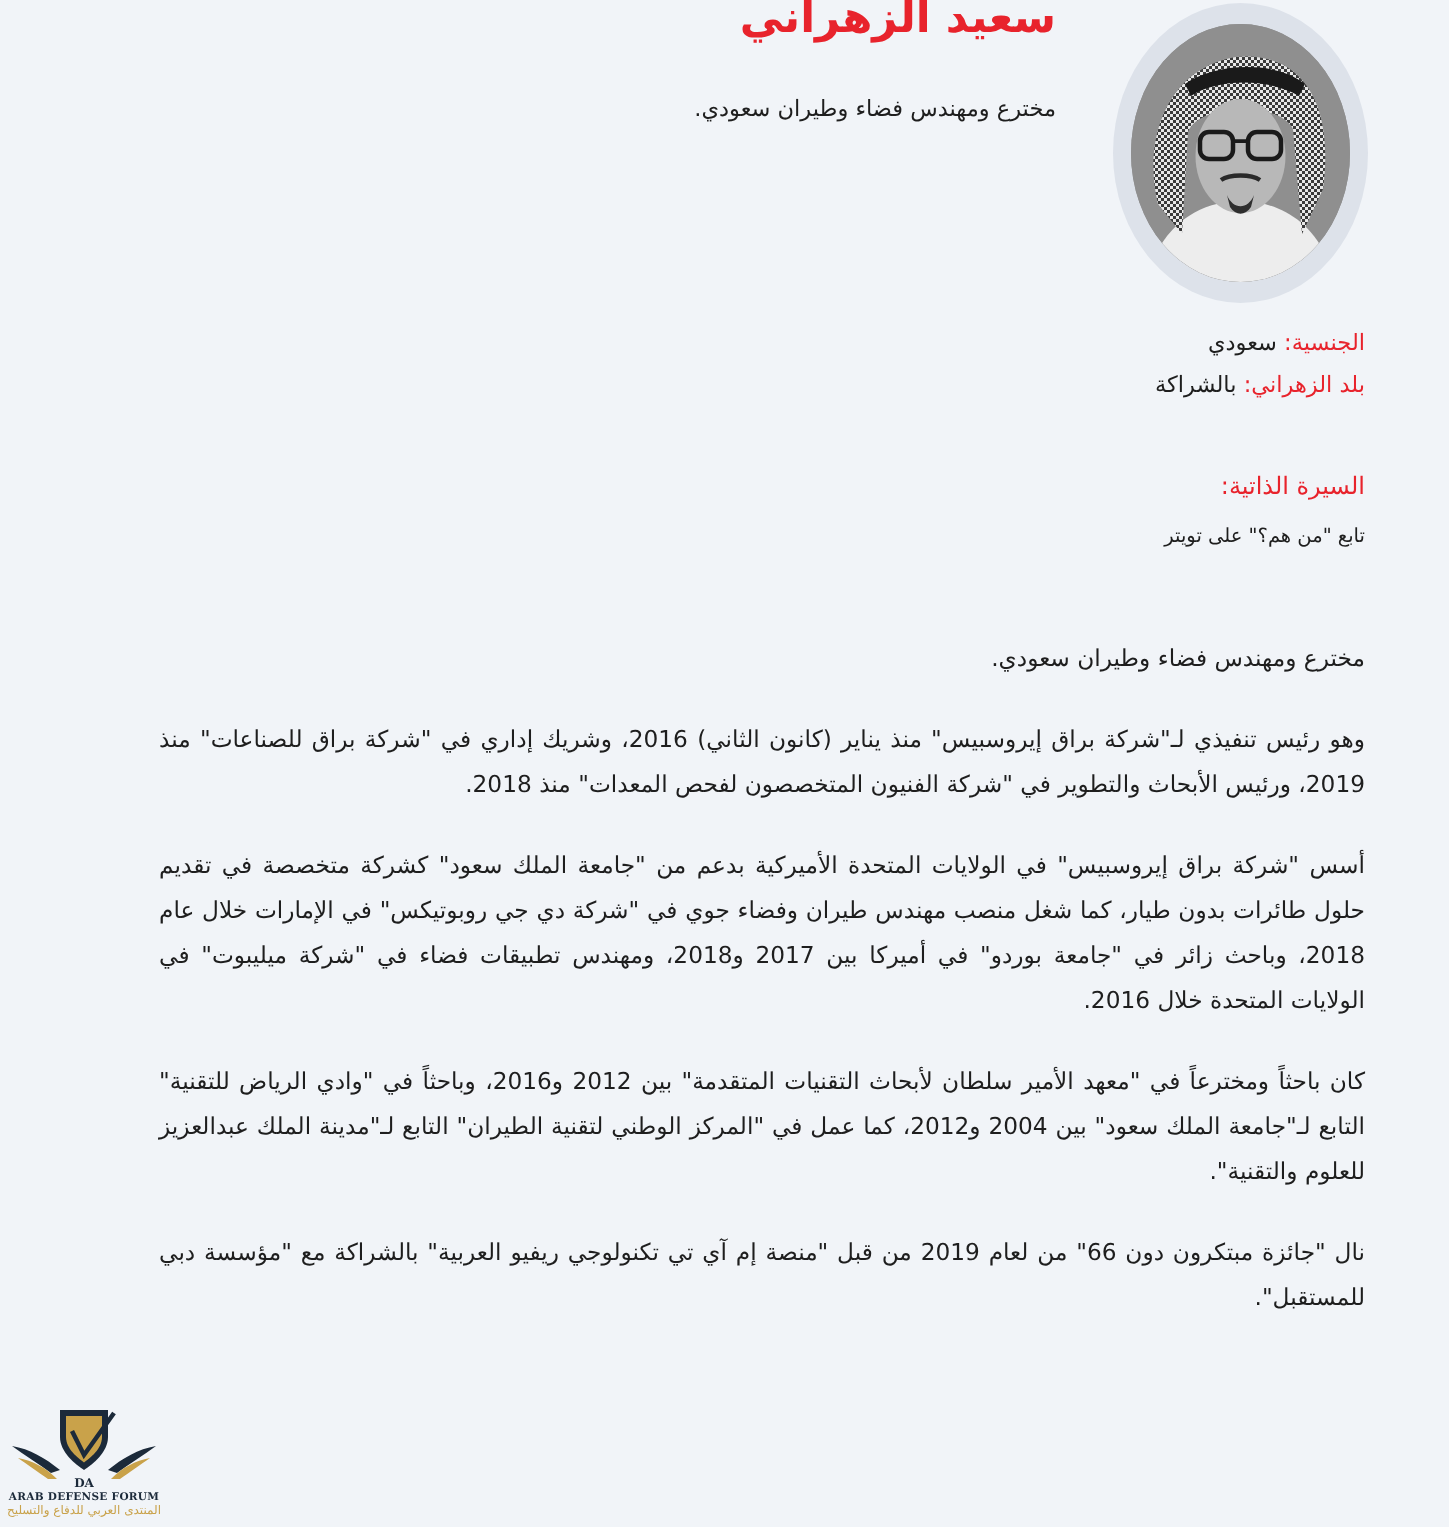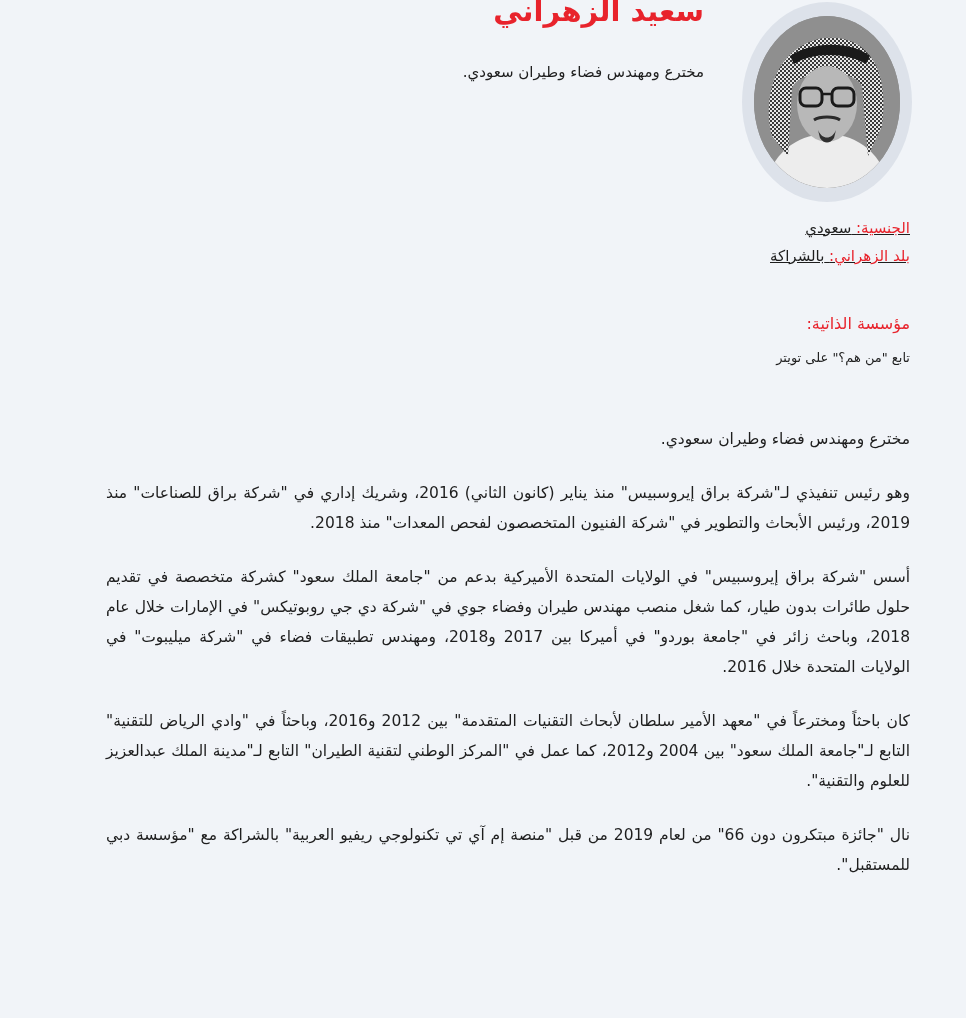--- a/index.html
+++ b/index.html
@@ -28,21 +28,21 @@
     position: absolute; left: 742px; top: 2px; width: 170px; height: 200px;
     border-radius: 50%; background: #dde2ea;
   }
   .photo {
     position: absolute; left: 12px; top: 14px; width: 146px; height: 172px;
     border-radius: 50%; background: #8e8e8e; overflow: hidden;
   }
   .photo svg { width: 100%; height: 100%; display: block; }
 
   
-  .meta { position: absolute; right: 56px; top: 214px; font-size: 15px; line-height: 28px; white-space: nowrap; text-decoration: underline; }
+  .meta { position: absolute; right: 56px; top: 214px; font-size: 15px; line-height: 28px; white-space: nowrap; }
   .meta .row { display: block; }
   .label { color: #e8232c; }
   .value { color: #1e1e1e; }
 
   .bio-heading {
     position: absolute; right: 56px; top: 314px;
     font-size: 16px; color: #e8232c; white-space: nowrap;
   }
   .bio-source {
     position: absolute; right: 56px; top: 350px;
@@ -113,25 +113,41 @@
     <span class="row">
       <span class="label">الجنسية:</span>
       <span class="value">سعودي</span>
     </span>
     <span class="row">
       <span class="label">بلد الزهراني:</span>
       <span class="value">بالشراكة</span>
     </span>
   </div>
 
-  <div class="bio-heading">مؤسسة الذاتية:</div>
+  <div class="bio-heading">السيرة الذاتية:</div>
   <div class="bio-source">تابع "من هم؟" على تويتر</div>
 
   <div class="bio">
     <p>مخترع ومهندس فضاء وطيران سعودي.</p>
     <p>وهو رئيس تنفيذي لـ"شركة براق إيروسبيس" منذ يناير (كانون الثاني) <b>2016</b>، وشريك إداري في "شركة براق للصناعات" منذ <b>2019</b>، ورئيس الأبحاث والتطوير في "شركة الفنيون المتخصصون لفحص المعدات" منذ <b>2018</b>.</p>
     <p>أسس "شركة براق إيروسبيس" في الولايات المتحدة الأميركية بدعم من "جامعة الملك سعود" كشركة متخصصة في تقديم حلول طائرات بدون طيار، كما شغل منصب مهندس طيران وفضاء جوي في "شركة دي جي روبوتيكس" في الإمارات خلال عام <b>2018</b>، وباحث زائر في "جامعة بوردو" في أميركا بين <b>2017</b> و<b>2018</b>، ومهندس تطبيقات فضاء في "شركة ميليبوت" في الولايات المتحدة خلال <b>2016</b>.</p>
     <p>كان باحثاً ومخترعاً في "معهد الأمير سلطان لأبحاث التقنيات المتقدمة" بين <b>2012</b> و<b>2016</b>، وباحثاً في "وادي الرياض للتقنية" التابع لـ"جامعة الملك سعود" بين <b>2004</b> و<b>2012</b>، كما عمل في "المركز الوطني لتقنية الطيران" التابع لـ"مدينة الملك عبدالعزيز للعلوم والتقنية".</p>
     <p>نال "جائزة مبتكرون دون <b>66</b>" من لعام <b>2019</b> من قبل "منصة إم آي تي تكنولوجي ريفيو العربية" بالشراكة مع "مؤسسة دبي للمستقبل".</p>
   </div>
 
+  <div class="logo">
+    <svg viewBox="0 0 104 56">
+
+      <path d="M4 28 C 16 30, 26 36, 36 44 L 30 46 C 22 40, 12 34, 4 28 Z" fill="#1c2a3a"></path>
+      <path d="M8 36 C 18 38, 26 42, 34 50 L 28 50 C 22 46, 14 40, 8 36 Z" fill="#c9a24a"></path>
+      <path d="M100 28 C 88 30, 78 36, 68 44 L 74 46 C 82 40, 92 34, 100 28 Z" fill="#1c2a3a"></path>
+      <path d="M96 36 C 86 38, 78 42, 70 50 L 76 50 C 82 46, 90 40, 96 36 Z" fill="#c9a24a"></path>
+
+      <path d="M36 4 L 68 4 L 68 22 C 68 32, 58 40, 52 44 C 46 40, 36 32, 36 22 Z" fill="#1c2a3a"></path>
+      <path d="M40 8 L 64 8 L 64 22 C 64 30, 56 36, 52 39 C 48 36, 40 30, 40 22 Z" fill="#c9a24a"></path>
+      <path d="M44 18 L 52 34 L 72 6" stroke="#1c2a3a" stroke-width="3" fill="none"></path>
+      <text x="52" y="55" text-anchor="middle" font-family="DejaVu Serif, serif" font-size="8" font-weight="bold" fill="#1c2a3a">DA</text>
+    </svg>
+    <div class="en">ARAB DEFENSE FORUM</div>
+    <div class="ar">المنتدى العربي للدفاع والتسليح</div>
+  </div>
 
 </div>
 
 </body></html>

